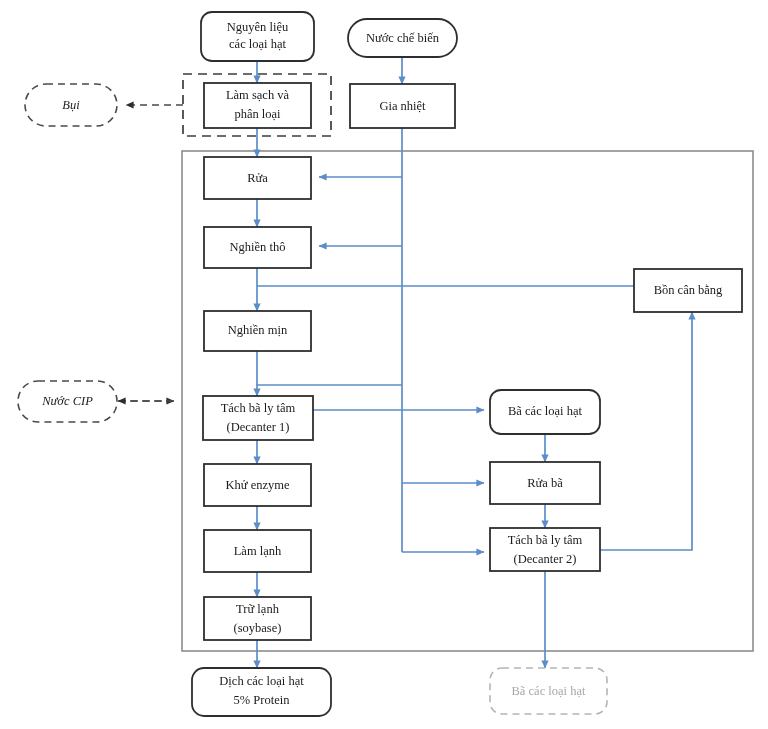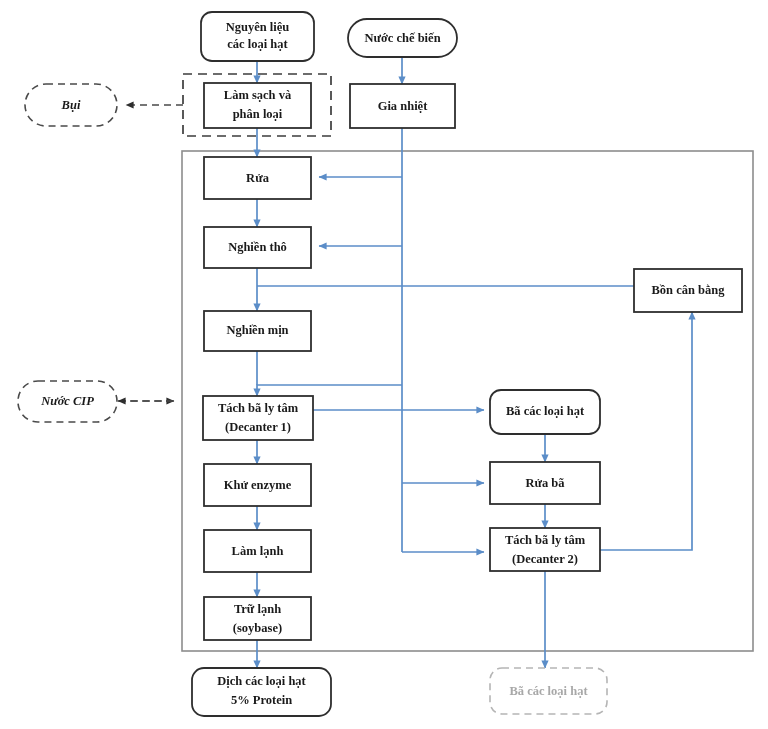--- a/index.html
+++ b/index.html
@@ -10,21 +10,20 @@
   body {
     width: 768px;
     height: 729px;
     font-family: "Liberation Serif", "DejaVu Serif", serif;
     overflow: hidden;
   }
   #diagram {
     position: relative;
     width: 660px;
     height: 729px;
-    font-weight: bold;
   }
   svg.layer {
     position: absolute;
     top: 0;
     left: 0;
     width: 768px;
     height: 729px;
   }
   .node-text {
     font-family: "Liberation Serif", "DejaVu Serif", serif;

